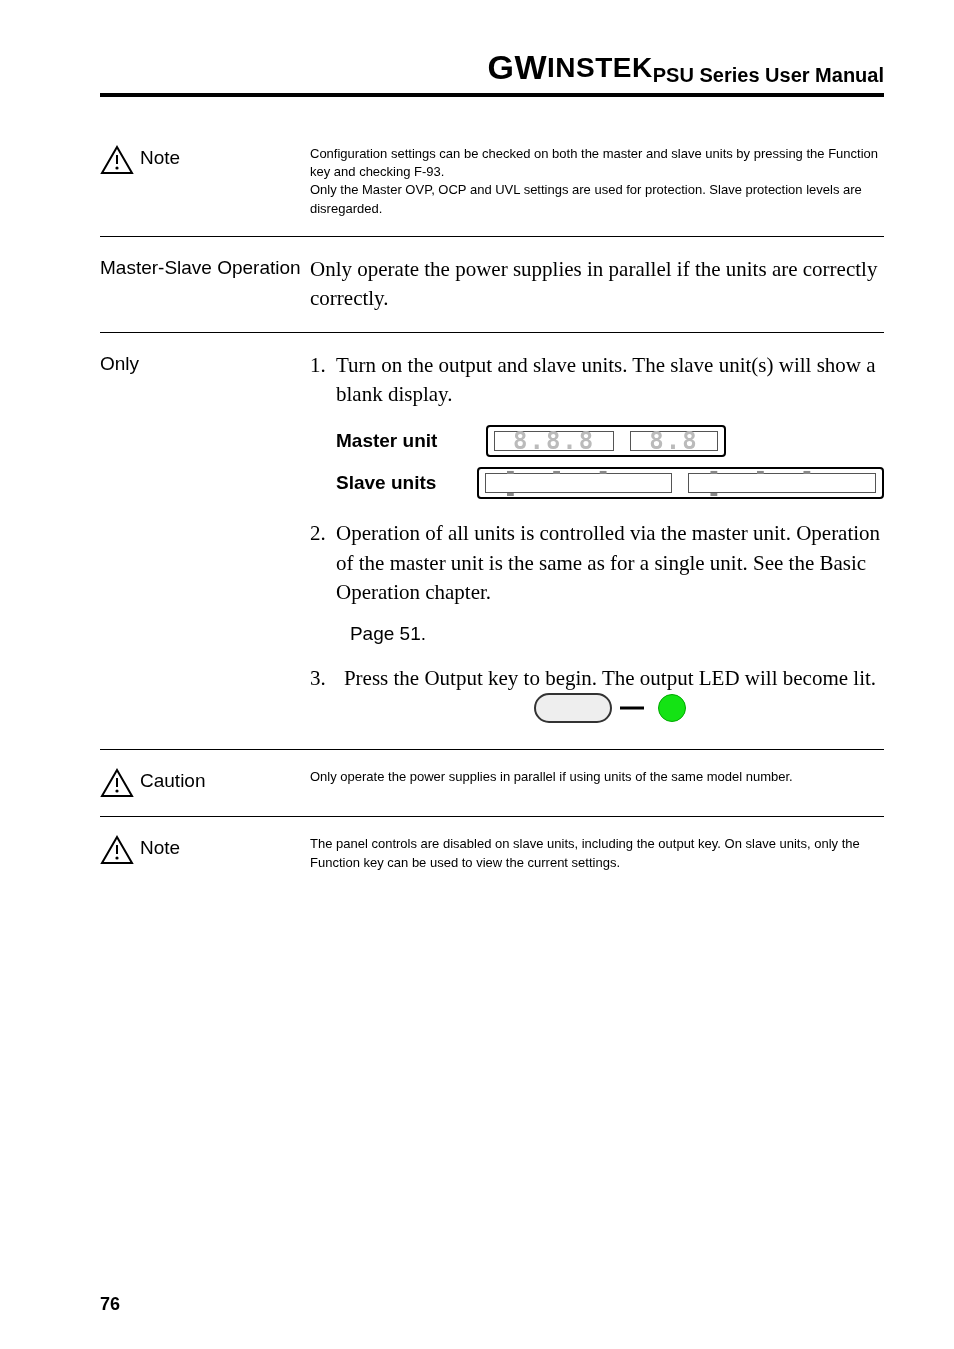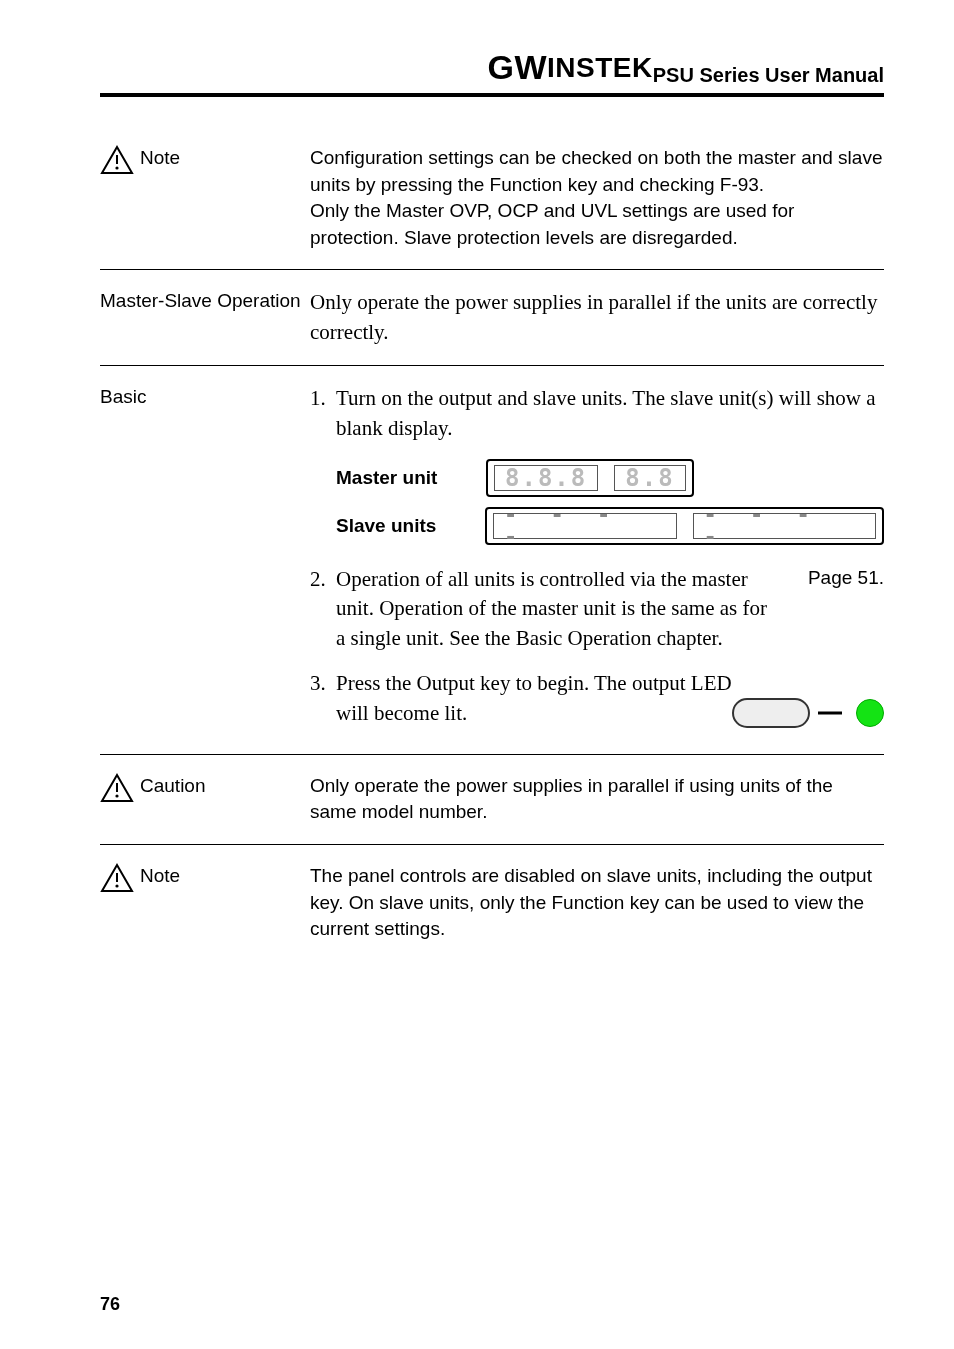--- a/index.html
+++ b/index.html
@@ -46,21 +46,21 @@
     line-height: 1.35;
     display: flex;
     align-items: flex-start;
     gap: 6px;
   }
   .right-col {
     flex: 1;
     font-size: 21px;
     line-height: 1.4;
   }
-  .sans { font-family: Arial, sans-serif; font-size: 19px; line-height: 1.4; }
+  .sans { font-family: Arial, sans-serif; font-size: 13px; line-height: 1.4; }
   .serif { font-family: Georgia, 'Times New Roman', serif; }
   .hr-thin { border: none; border-top: 1px solid #000; margin: 0; }
   .warn-icon {
     width: 34px; height: 30px; flex-shrink: 0;
   }
   .step-num {
     width: 26px;
     font-family: Georgia, serif;
     font-size: 21px;
   }
@@ -80,52 +80,54 @@
   .display-frame {
     border: 2px solid #000;
     border-radius: 4px;
     padding: 4px 6px;
     display: flex;
     gap: 16px;
     background: #fff;
   }
   .display-inner {
     border: 1px solid #555;
-    padding: 2px 10px;
+    padding: 2px 18px;
     display: flex;
     gap: 4px;
     align-items: center;
-    height: 26px;
+    height: 20px;
   }
   .seg {
     font-family: monospace;
     font-size: 24px;
     color: #bbb;
     letter-spacing: 2px;
     line-height: 1;
   }
   .dash-seg {
     letter-spacing: 10px;
     font-size: 22px;
     color: #888;
   }
   .step-with-ref {
     display: flex;
     gap: 14px;
+    flex-direction: column;
   }
   .step-with-ref .body { flex: 1; }
   .step-with-ref .ref {
     font-family: Arial, sans-serif;
     font-size: 19px;
     width: 90px;
     text-align: right;
   }
   .output-row {
     display: flex;
-    align-items: flex-end;
+    align-items: center;
+    flex-direction: column;
   }
   .output-text { flex: 1; }
   .output-graphic {
     display: flex;
     align-items: center;
     gap: 8px;
   }
   .btn-rect {
     width: 78px; height: 30px;
     border: 2px solid #333;
@@ -175,21 +177,21 @@
 </div>
 <hr class="hr-thin">
 
 <div class="section">
   <div class="left-col">Master-Slave Operation</div>
   <div class="right-col serif">Only operate the power supplies in parallel if the units are correctly correctly.</div>
 </div>
 <hr class="hr-thin">
 
 <div class="section" style="padding-bottom:10px;">
-  <div class="left-col">Basic</div>
+  <div class="left-col">Only</div>
   <div class="right-col serif">
 
     <div class="step-row">
       <div class="step-num">1.</div>
       <div class="step-text">Turn on the output and slave units. The slave unit(s) will show a blank display.</div>
     </div>
 
     <div class="unit-row">
       <div class="unit-label">Master unit</div>
       <div class="display-frame">

